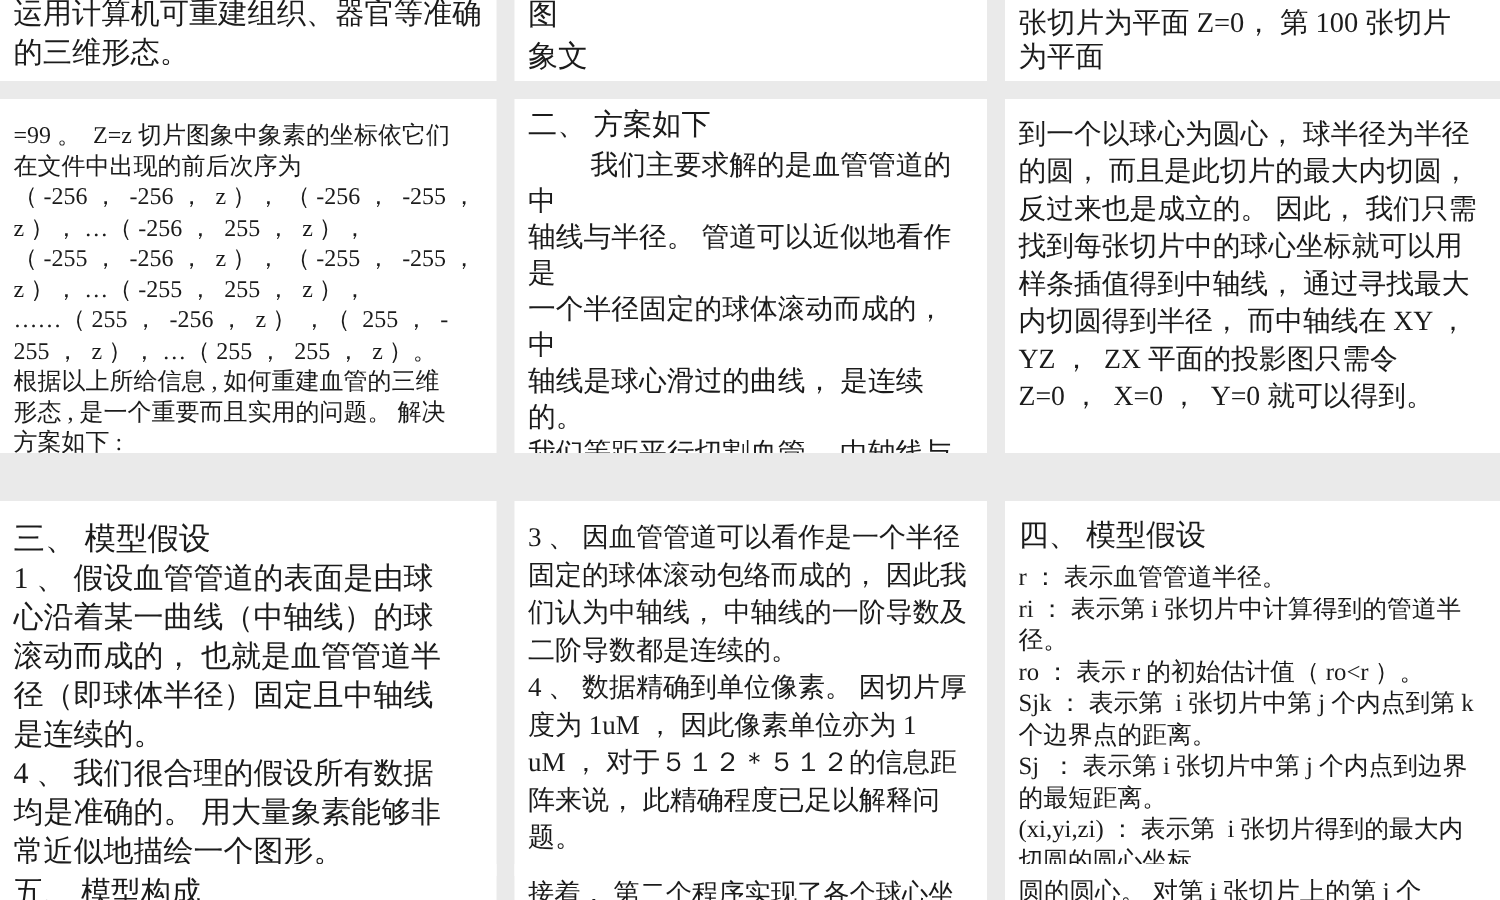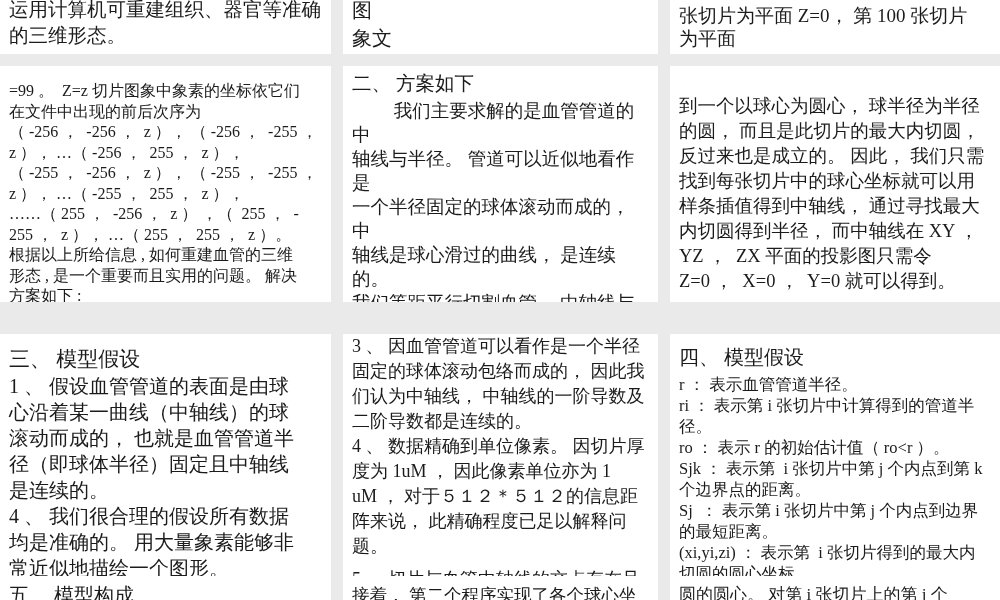--- a/index.html
+++ b/index.html
@@ -24,24 +24,24 @@
   .heading{white-space:pre-wrap;padding:0 9px;}
 
   #p1 .inner{font-size:19.5px;line-height:26px;padding-bottom:5px;}
   #p2 .inner{font-size:20px;line-height:28px;padding-bottom:2px;}
   #p3 .inner{font-size:19px;line-height:23px;padding-bottom:4px;}
   #p3 .clip{height:6px;overflow:hidden;margin:0 9px 2px;}
   #p3 .clip span{display:block;margin-top:-17px;font-size:19px;line-height:23px;white-space:nowrap;}
   #p4 .inner{font-size:16px;line-height:20.5px;padding-top:15px;}
   #p5 .heading{font-size:19.5px;line-height:26px;padding-top:5px;}
   #p5 .inner{font-size:18.5px;line-height:24px;padding-top:2px;}
-  #p6 .inner{font-size:18.5px;line-height:25px;padding-top:28px;}
+  #p6 .inner{font-size:18.5px;line-height:25px;padding-top:12px;}
   #p7 .heading{font-size:21px;line-height:28px;padding-top:11px;}
   #p7 .inner{font-size:20px;line-height:26px;}
-  #p8 .inner{font-size:18px;line-height:25px;}
+  #p8 .inner{font-size:18px;line-height:25px;padding-top:12px;}
   #p8 .inner2{font-size:18px;line-height:25px;padding:8px 9px 0;white-space:pre-wrap;}
   #p9 .heading{font-size:20px;line-height:26px;padding-top:10px;padding-bottom:4px;}
   #p9 .inner{font-size:16.5px;line-height:21px;}
   #p10 .heading{font-size:20px;line-height:26px;padding-top:6px;}
   #p11 .inner{font-size:17.5px;line-height:24px;padding-top:7px;}
   #p12 .inner{font-size:17px;line-height:24px;padding-top:7px;}
 </style>
 </head>
 <body>
 

